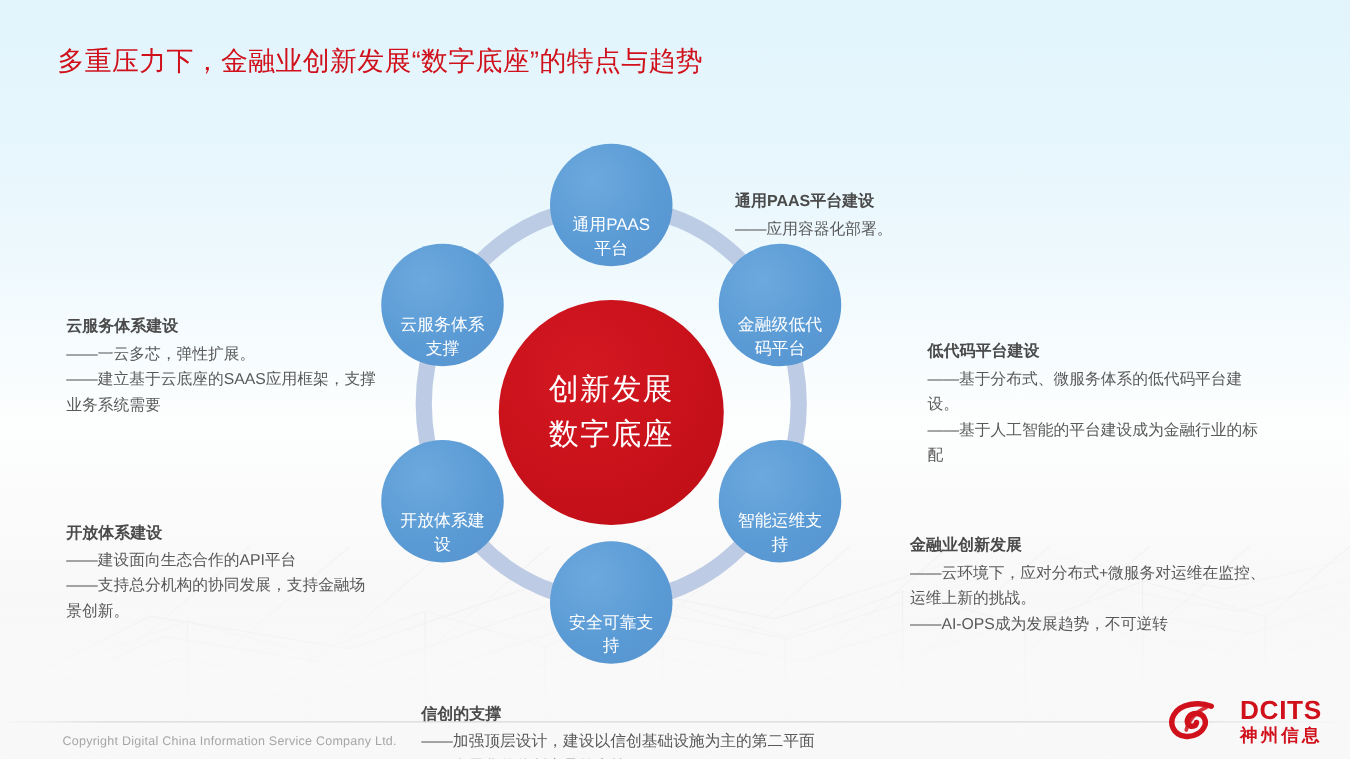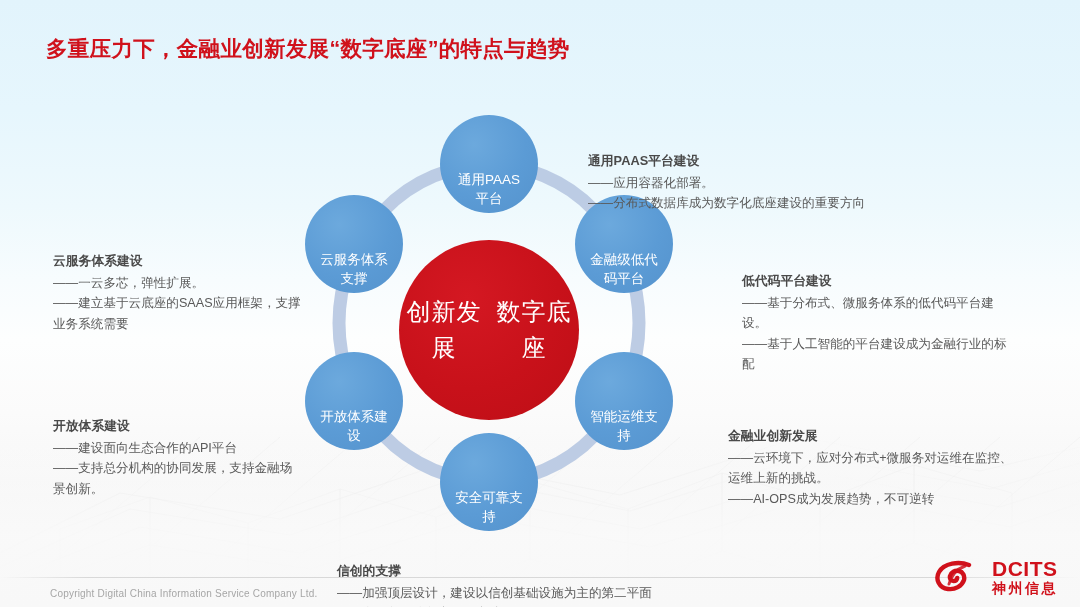--- a/index.html
+++ b/index.html
@@ -47,21 +47,21 @@
     background: linear-gradient(180deg, rgba(255,255,255,0) 0%, rgba(250,250,250,0.85) 60%, rgba(248,248,248,1) 100%);
     pointer-events: none;
   }
 
   
   .title {
     position: absolute;
     left: 46px;
     top: 34px;
     font-size: 21.5px;
-    font-weight: bold;
+    font-weight: normal;
     color: #d0111b;
     letter-spacing: 0.3px;
     white-space: nowrap;
   }
 
   
   .diagram {
     position: absolute;
     left: 290px;
     top: 100px;
@@ -100,21 +100,21 @@
   .core {
     position: absolute;
     left: 109px;
     top: 140px;
     width: 180px;
     height: 180px;
     border-radius: 50%;
     background: radial-gradient(circle at 38% 32%, #d41822 0%, #c8111a 55%, #bd0e16 100%);
     color: #ffffff;
     display: flex;
-    flex-direction: row;
+    flex-direction: column;
     align-items: center;
     justify-content: center;
     text-align: center;
     font-size: 24px;
     line-height: 1.5;
     letter-spacing: 1px;
   }
 
   
   .callout {
@@ -277,21 +277,20 @@
 
     <div class="core">
       <span>创新发展</span>
       <span>数字底座</span>
     </div>
   </div>
 
   <div class="callout co-paas">
     <div class="c-title">通用PAAS平台建设</div>
     <div class="c-line">——应用容器化部署。</div>
-    <div class="c-line">——分布式数据库成为数字化底座建设的重要方向</div>
   </div>
 
   <div class="callout co-lowcode">
     <div class="c-title">低代码平台建设</div>
     <div class="c-line">——基于分布式、微服务体系的低代码平台建设。</div>
     <div class="c-line">——基于人工智能的平台建设成为金融行业的标配</div>
   </div>
 
   <div class="callout co-cloudops">
     <div class="c-title">金融业创新发展</div>

